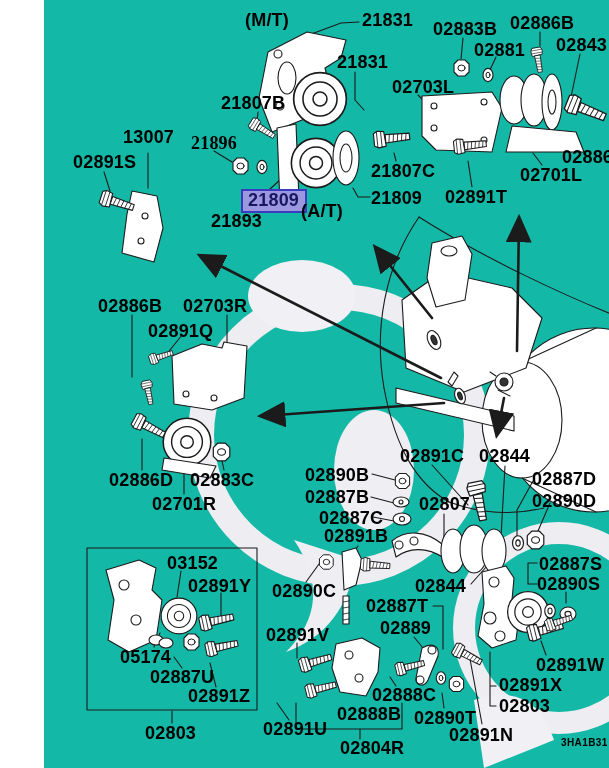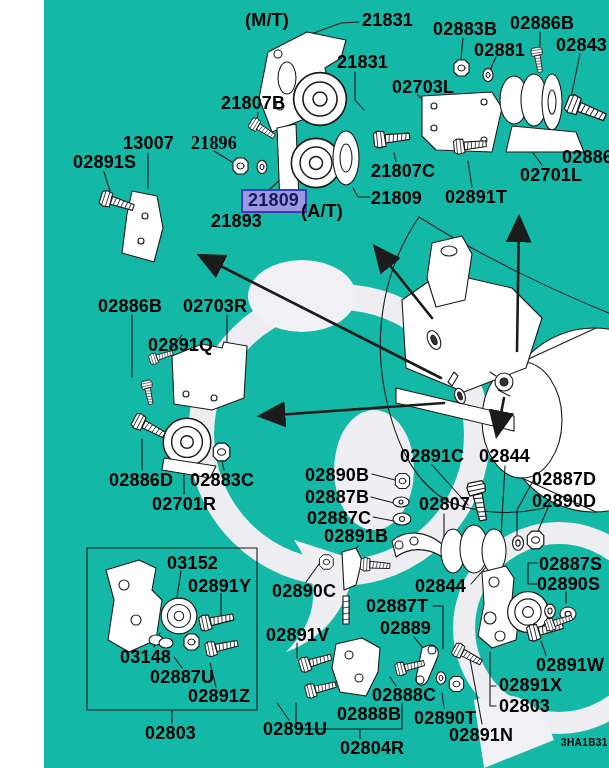--- a/index.html
+++ b/index.html
@@ -257,53 +257,53 @@
 <div id="labels">
       <div class="part-label" style="left: 201px; top: 11px;">(M/T)</div>
       <div class="part-label" style="left: 318px; top: 11px;">21831</div>
       <div class="part-label" style="left: 293px; top: 53px;">21831</div>
       <div class="part-label" style="left: 389px; top: 20px;">02883B</div>
       <div class="part-label" style="left: 466px; top: 14px;">02886B</div>
       <div class="part-label" style="left: 430px; top: 41px;">02881</div>
       <div class="part-label" style="left: 512px; top: 36px;">02843</div>
       <div class="part-label" style="left: 348px; top: 78px;">02703L</div>
       <div class="part-label" style="left: 177px; top: 94px;">21807B</div>
-      <div class="part-label" style="left: 79px; top: 134px;">13007</div>
+      <div class="part-label" style="left: 79px; top: 128px;">13007</div>
       <div class="part-label" style="left: 147px; top: 134px; font-family: Liberation Serif, serif;">21896</div>
       <div class="part-label" style="left: 29px; top: 153px;">02891S</div>
       <div class="part-label" style="left: 327px; top: 162px;">21807C</div>
       <div class="part-label" style="left: 518px; top: 148px;">02886C</div>
       <div class="part-label" style="left: 476px; top: 166px;">02701L</div>
       <div class="part-label" style="left: 327px; top: 189px;">21809</div>
       <div class="part-label" style="left: 401px; top: 188px;">02891T</div>
       <div class="part-label highlight" style="left: 197px; top: 189px;">21809</div>
       <div class="part-label" style="left: 257px; top: 202px;">(A/T)</div>
       <div class="part-label" style="left: 167px; top: 212px;">21893</div>
       <div class="part-label" style="left: 54px; top: 297px;">02886B</div>
       <div class="part-label" style="left: 139px; top: 297px; text-align: center;">02703R</div>
-      <div class="part-label" style="left: 104px; top: 336px;">02891Q</div>
+      <div class="part-label" style="left: 104px; top: 322px;">02891Q</div>
       <div class="part-label" style="left: 65px; top: 471px;">02886D</div>
       <div class="part-label" style="left: 146px; top: 471px;">02883C</div>
       <div class="part-label" style="left: 108px; top: 495px;">02701R</div>
       <div class="part-label" style="left: 261px; top: 466px;">02890B</div>
       <div class="part-label" style="left: 261px; top: 488px;">02887B</div>
-      <div class="part-label" style="left: 263px; top: 509px; text-align: right;">02887C</div>
+      <div class="part-label" style="left: 275px; top: 509px; text-align: right;">02887C</div>
       <div class="part-label" style="left: 356px; top: 447px;">02891C</div>
       <div class="part-label" style="left: 435px; top: 447px;">02844</div>
       <div class="part-label" style="left: 375px; top: 495px;">02807</div>
       <div class="part-label" style="left: 488px; top: 470px;">02887D</div>
       <div class="part-label" style="left: 488px; top: 492px;">02890D</div>
       <div class="part-label" style="left: 280px; top: 527px;">02891B</div>
       <div class="part-label" style="left: 228px; top: 582px;">02890C</div>
       <div class="part-label" style="left: 371px; top: 577px;">02844</div>
       <div class="part-label" style="left: 495px; top: 555px;">02887S</div>
       <div class="part-label" style="left: 493px; top: 575px;">02890S</div>
       <div class="part-label" style="left: 123px; top: 554px;">03152</div>
       <div class="part-label" style="left: 144px; top: 577px;">02891Y</div>
-      <div class="part-label" style="left: 76px; top: 648px;">03148</div>
+      <div class="part-label" style="left: 76px; top: 648px;">05174</div>
       <div class="part-label" style="left: 106px; top: 668px;">02887U</div>
       <div class="part-label" style="left: 144px; top: 687px;">02891Z</div>
       <div class="part-label" style="left: 101px; top: 724px;">02803</div>
       <div class="part-label" style="left: 322px; top: 597px;">02887T</div>
       <div class="part-label" style="left: 336px; top: 619px;">02889</div>
       <div class="part-label" style="left: 222px; top: 626px;">02891V</div>
       <div class="part-label" style="left: 219px; top: 720px;">02891U</div>
       <div class="part-label" style="left: 293px; top: 705px;">02888B</div>
       <div class="part-label" style="left: 328px; top: 686px;">02888C</div>
       <div class="part-label" style="left: 370px; top: 709px;">02890T</div>

